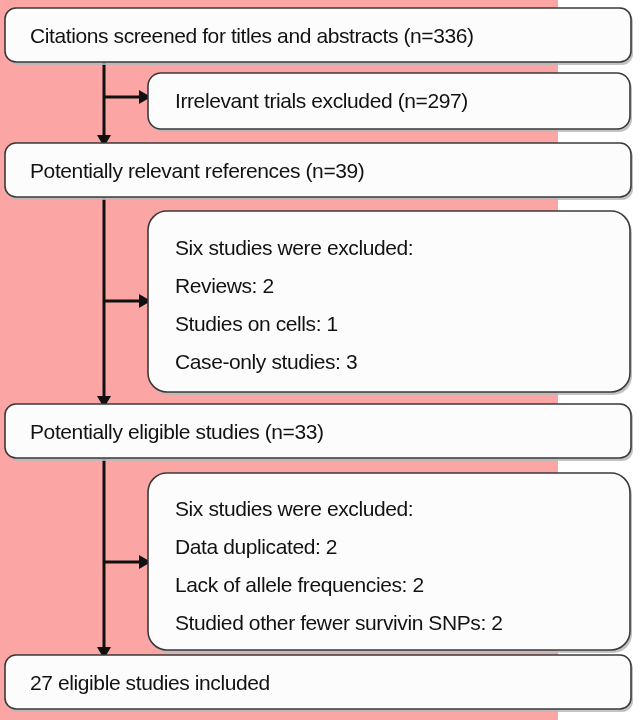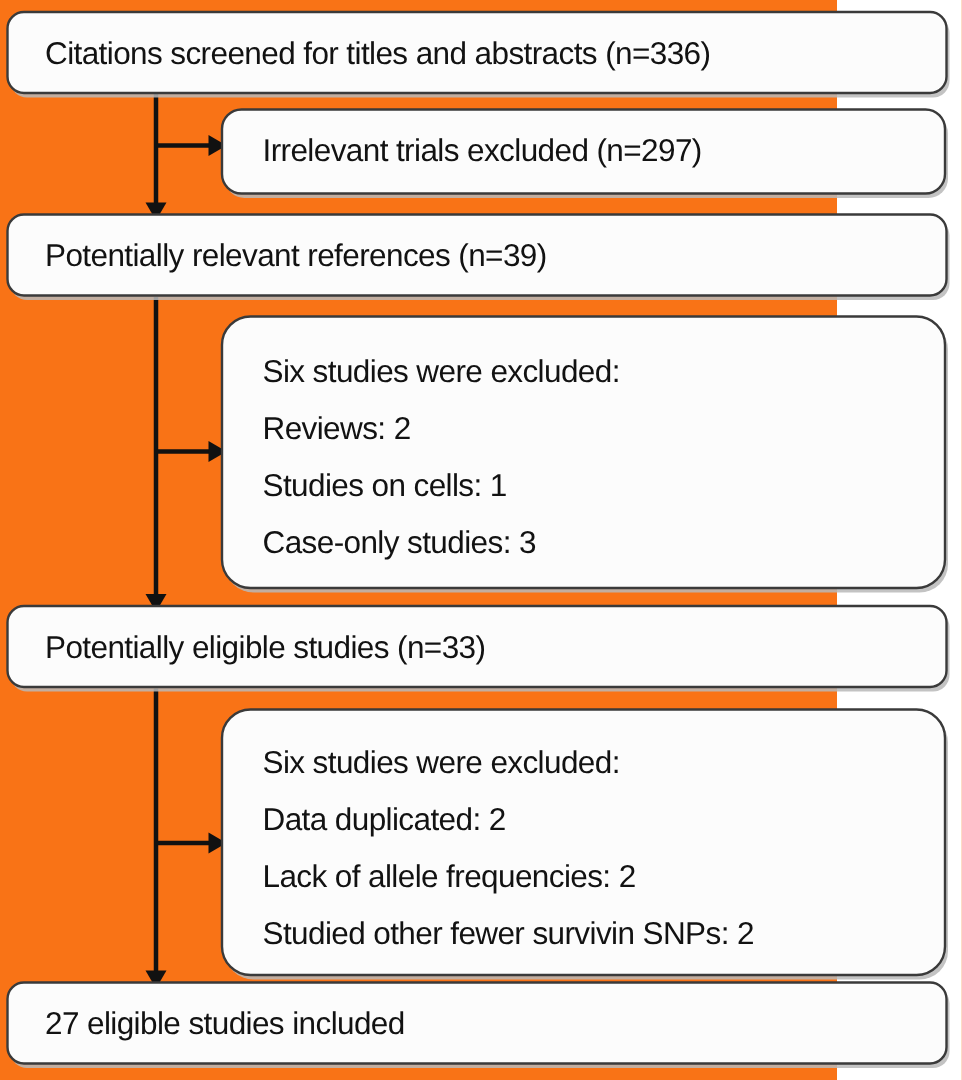--- a/index.html
+++ b/index.html
@@ -11,21 +11,21 @@
   body {
     width: 641px;
     height: 720px;
     overflow: hidden;
     font-family: "Liberation Sans", "DejaVu Sans", sans-serif;
   }
   #flow-root {
     position: relative;
     width: 558px;
     height: 720px;
-    background: #f97316;
+    background: #fca5a5;
   }
   svg#flow-svg {
     position: absolute;
     left: 0;
     top: 0;
     width: 641px;
     height: 720px;
     display: block;
   }
   .node-box {

